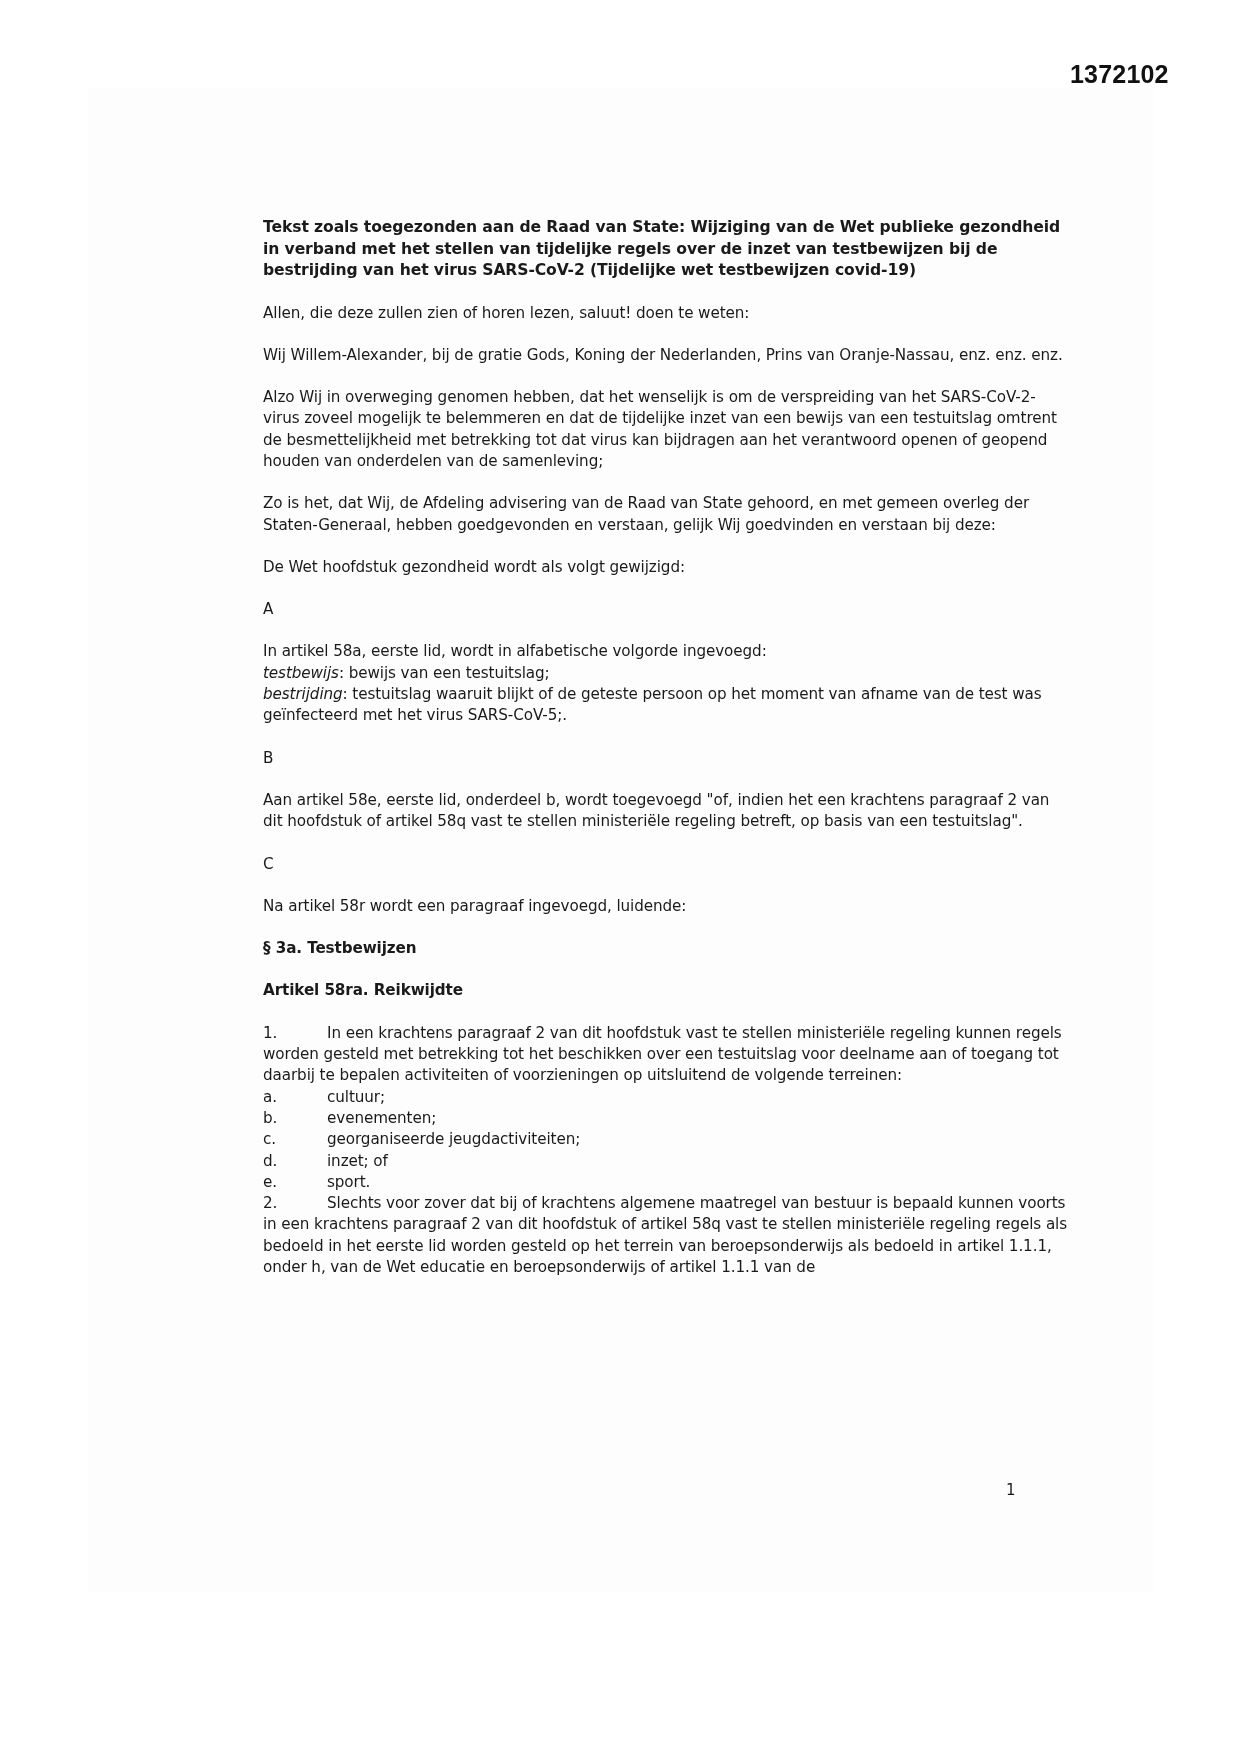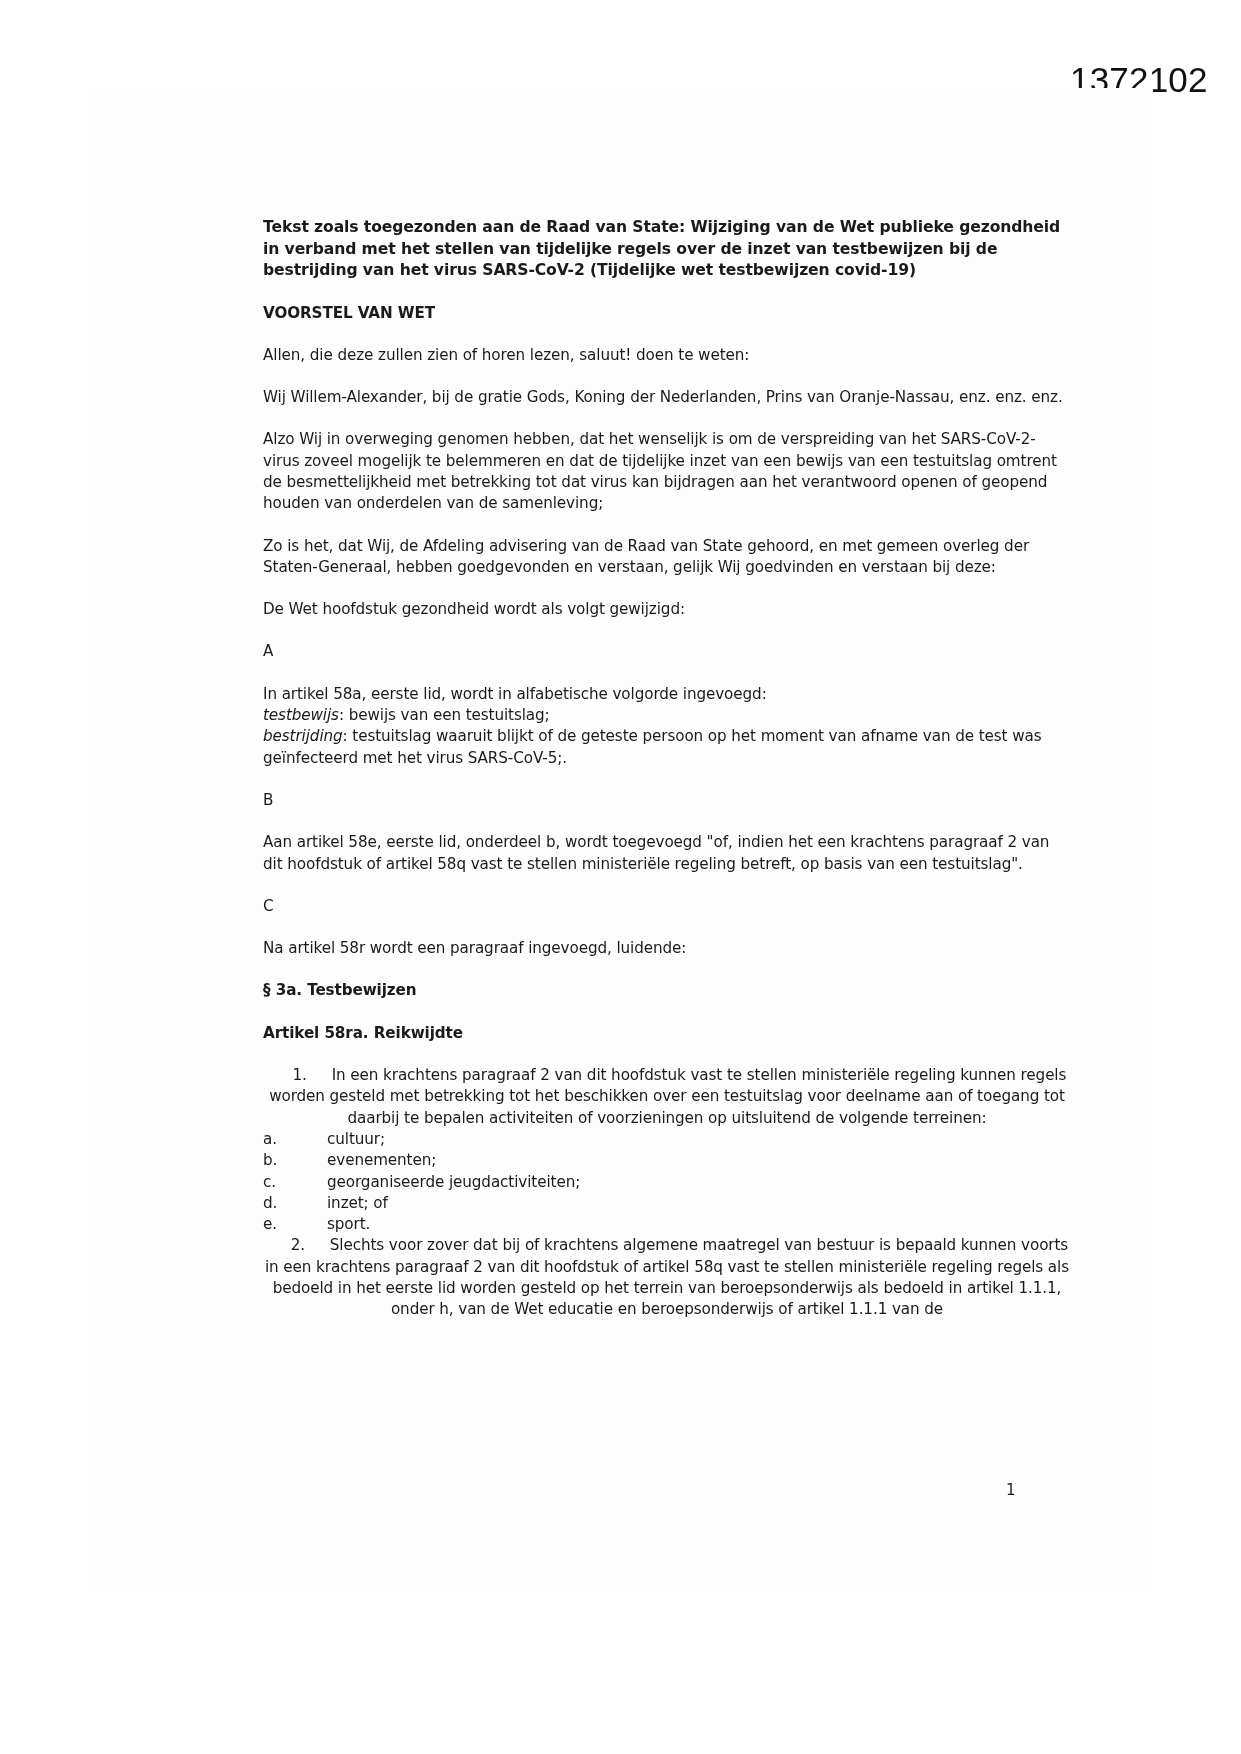--- a/index.html
+++ b/index.html
@@ -13,23 +13,24 @@
       position: relative;
       overflow: hidden;
       font-family: "DejaVu Sans", sans-serif;
       color: #1a1a1a;
     }
     .doc-id {
       position: absolute;
       top: 60px;
       left: 1070px;
       font-family: "Liberation Sans", sans-serif;
-      font-size: 35px;
+      font-size: 25px;
       color: #111;
       letter-spacing: 0.2px;
+      font-weight: bold;
     }
     .page {
       position: absolute;
       left: 88px;
       top: 88px;
       width: 1065px;
       height: 1504px;
       background: #fdfdfd;
     }
     .content {
@@ -65,21 +66,20 @@
     }
     .list-marker {
       width: 64px;
       flex: 0 0 64px;
     }
     .list-text {
       flex: 1;
     }
     .numbered {
       display: block;
-      text-align: center;
     }
     .numbered .num {
       display: inline-block;
       width: 64px;
     }
     .page-number {
       position: absolute;
       left: 1006px;
       top: 1481px;
       font-size: 15px;
@@ -90,21 +90,20 @@
 <body>
 
 <div class="doc-id">1372102</div>
 
 <div class="page"></div>
 
 <div class="content">
 
   <p class="title">Tekst zoals toegezonden aan de Raad van State: Wijziging van de Wet publieke gezondheid in verband met het stellen van tijdelijke regels over de inzet van testbewijzen bij de bestrijding van het virus SARS-CoV-2 (Tijdelijke wet testbewijzen covid-19)</p>
 
-  <p class="heading">VOORSTEL VAN WET</p>
 
   <p class="para">Allen, die deze zullen zien of horen lezen, saluut! doen te weten:</p>
 
   <p class="para">Wij Willem-Alexander, bij de gratie Gods, Koning der Nederlanden, Prins van Oranje-Nassau, enz. enz. enz.</p>
 
   <p class="para">Alzo Wij in overweging genomen hebben, dat het wenselijk is om de verspreiding van het SARS-CoV-2-virus zoveel mogelijk te belemmeren en dat de tijdelijke inzet van een bewijs van een testuitslag omtrent de besmettelijkheid met betrekking tot dat virus kan bijdragen aan het verantwoord openen of geopend houden van onderdelen van de samenleving;</p>
 
   <p class="para">Zo is het, dat Wij, de Afdeling advisering van de Raad van State gehoord, en met gemeen overleg der Staten-Generaal, hebben goedgevonden en verstaan, gelijk Wij goedvinden en verstaan bij deze:</p>
 
 

